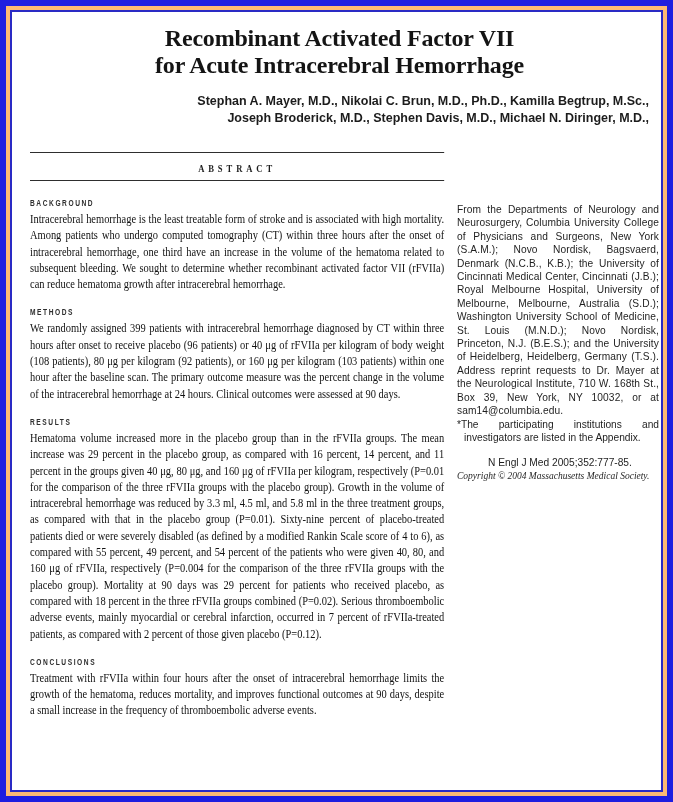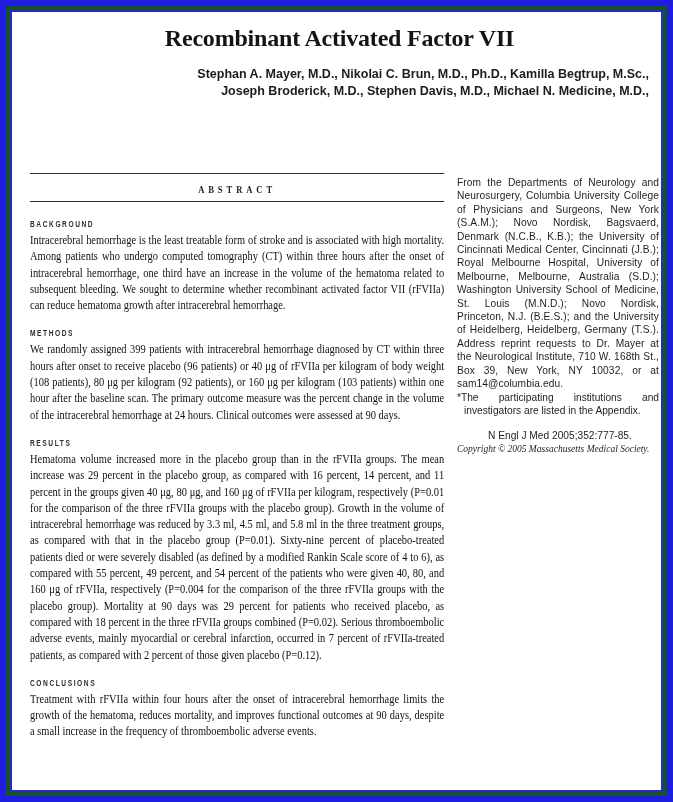--- a/index.html
+++ b/index.html
@@ -1,21 +1,21 @@
 <!DOCTYPE html>
 <html><head>
 <meta charset="utf-8">
 <style>
   html, body { margin: 0; padding: 0; background: #ffffff; }
   .page {
     position: relative;
     width: 673px; height: 802px;
     box-sizing: border-box;
     border: 6px solid #1e1ee0;
-    background: #14532d;
+    background: #fdba74;
     padding: 4px;
     overflow: hidden;
     font-family: "Liberation Serif", serif;
   }
   .frame {
     box-sizing: border-box;
     width: 100%; height: 100%;
     border: 2px solid #2a2ac4;
     padding: 8px 12px 6px 18px;
     overflow: hidden;
@@ -38,21 +38,21 @@
     font-size: 12.5px;
     line-height: 17px;
     font-weight: 600;
     color: #1c1c1c;
   }
   .main {
     display: flex;
     gap: 13px;
     margin-top: 25px;
   }
-  .left-col { width: 414px; flex: 0 0 414px; overflow: visible; margin-top: 48px; }
+  .left-col { width: 414px; flex: 0 0 414px; overflow: visible; }
   
   .left-scale {
     width: 531px;
     transform: scaleX(0.78);
     transform-origin: 0 0;
   }
   .abstract-head {
     border-top: 1.5px solid #2e2e2e;
     border-bottom: 1.5px solid #2e2e2e;
     text-align: center;
@@ -117,25 +117,26 @@
   }
 </style>
 </head>
 <body>
 
 <div class="page">
   <div class="frame">
 
     <div class="title">
       <div>Recombinant Activated Factor VII</div>
+      <div>for Acute Intracerebral Hemorrhage</div>
     </div>
 
     <div class="authors">
       <div>Stephan A. Mayer, M.D., Nikolai C. Brun, M.D., Ph.D., Kamilla Begtrup, M.Sc.,</div>
-      <div>Joseph Broderick, M.D., Stephen Davis, M.D., Michael N. Medicine, M.D.,</div>
+      <div>Joseph Broderick, M.D., Stephen Davis, M.D., Michael N. Diringer, M.D.,</div>
     </div>
 
     <div class="main">
 
       <div class="left-col">
         <div class="left-scale">
           <div class="abstract-head">
             <span>ABSTRACT</span>
           </div>
 
@@ -150,18 +151,18 @@
 
           <div class="sec-head">CONCLUSIONS</div>
           <div class="sec-text">Treatment with rFVIIa within four hours after the onset of intracerebral hemorrhage limits the growth of the hematoma, reduces mortality, and improves functional outcomes at 90 days, despite a small increase in the frequency of thromboembolic adverse events.</div>
         </div>
       </div>
 
       <div class="sidebar">
         <div class="aff">From the Departments of Neurology and Neurosurgery, Columbia University College of Physicians and Surgeons, New York (S.A.M.); Novo Nordisk, Bagsvaerd, Denmark (N.C.B., K.B.); the University of Cincinnati Medical Center, Cincinnati (J.B.); Royal Melbourne Hospital, University of Melbourne, Melbourne, Australia (S.D.); Washington University School of Medicine, St. Louis (M.N.D.); Novo Nordisk, Princeton, N.J. (B.E.S.); and the University of Heidelberg, Heidelberg, Germany (T.S.). Address reprint requests to Dr. Mayer at the Neurological Institute, 710 W. 168th St., Box 39, New York, NY 10032, or at sam14@columbia.edu.</div>
         <div class="footnote">*The participating institutions and investigators are listed in the Appendix.</div>
         <div class="citation">N Engl J Med 2005;352:777-85.</div>
-        <div class="copyright">Copyright © 2005 Massachusetts Medical Society.</div>
+        <div class="copyright">Copyright © 2004 Massachusetts Medical Society.</div>
       </div>
 
     </div>
   </div>
 </div>
 
 </body></html>

